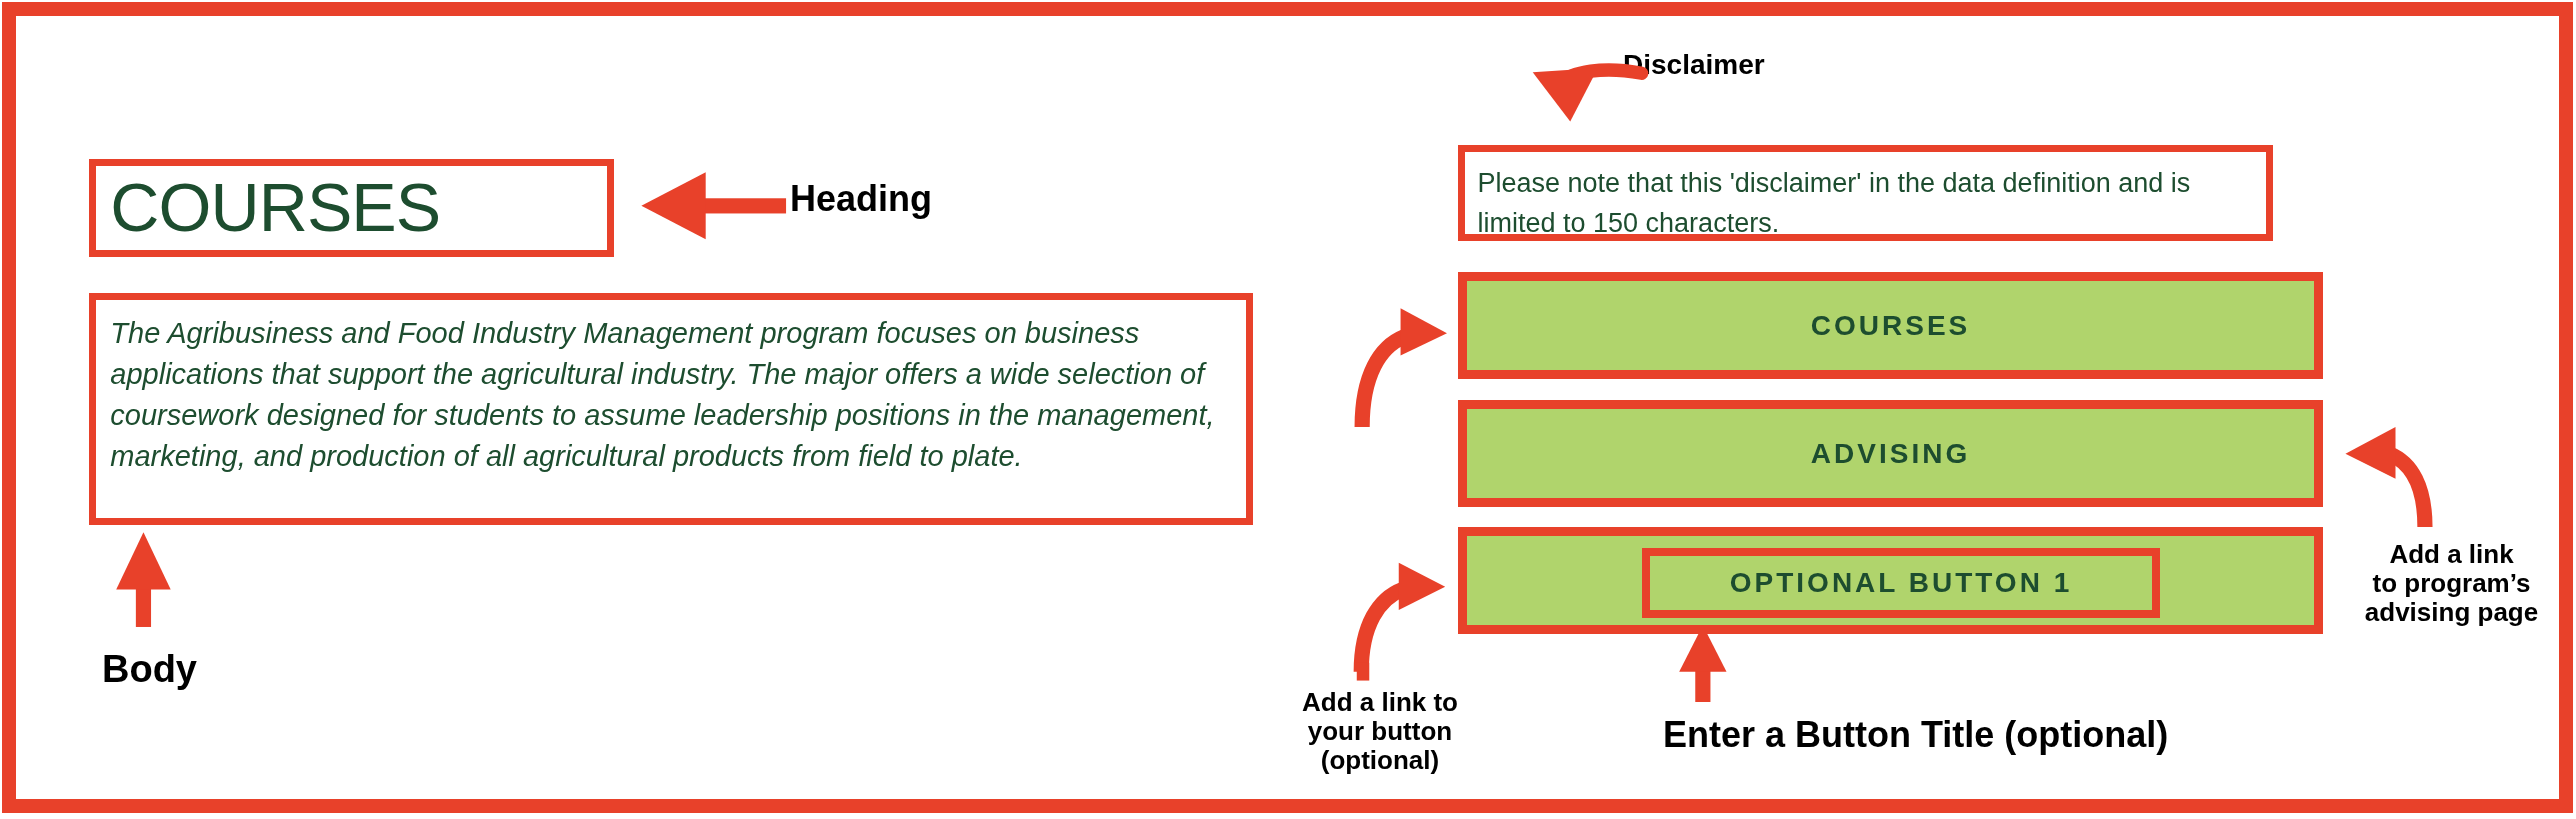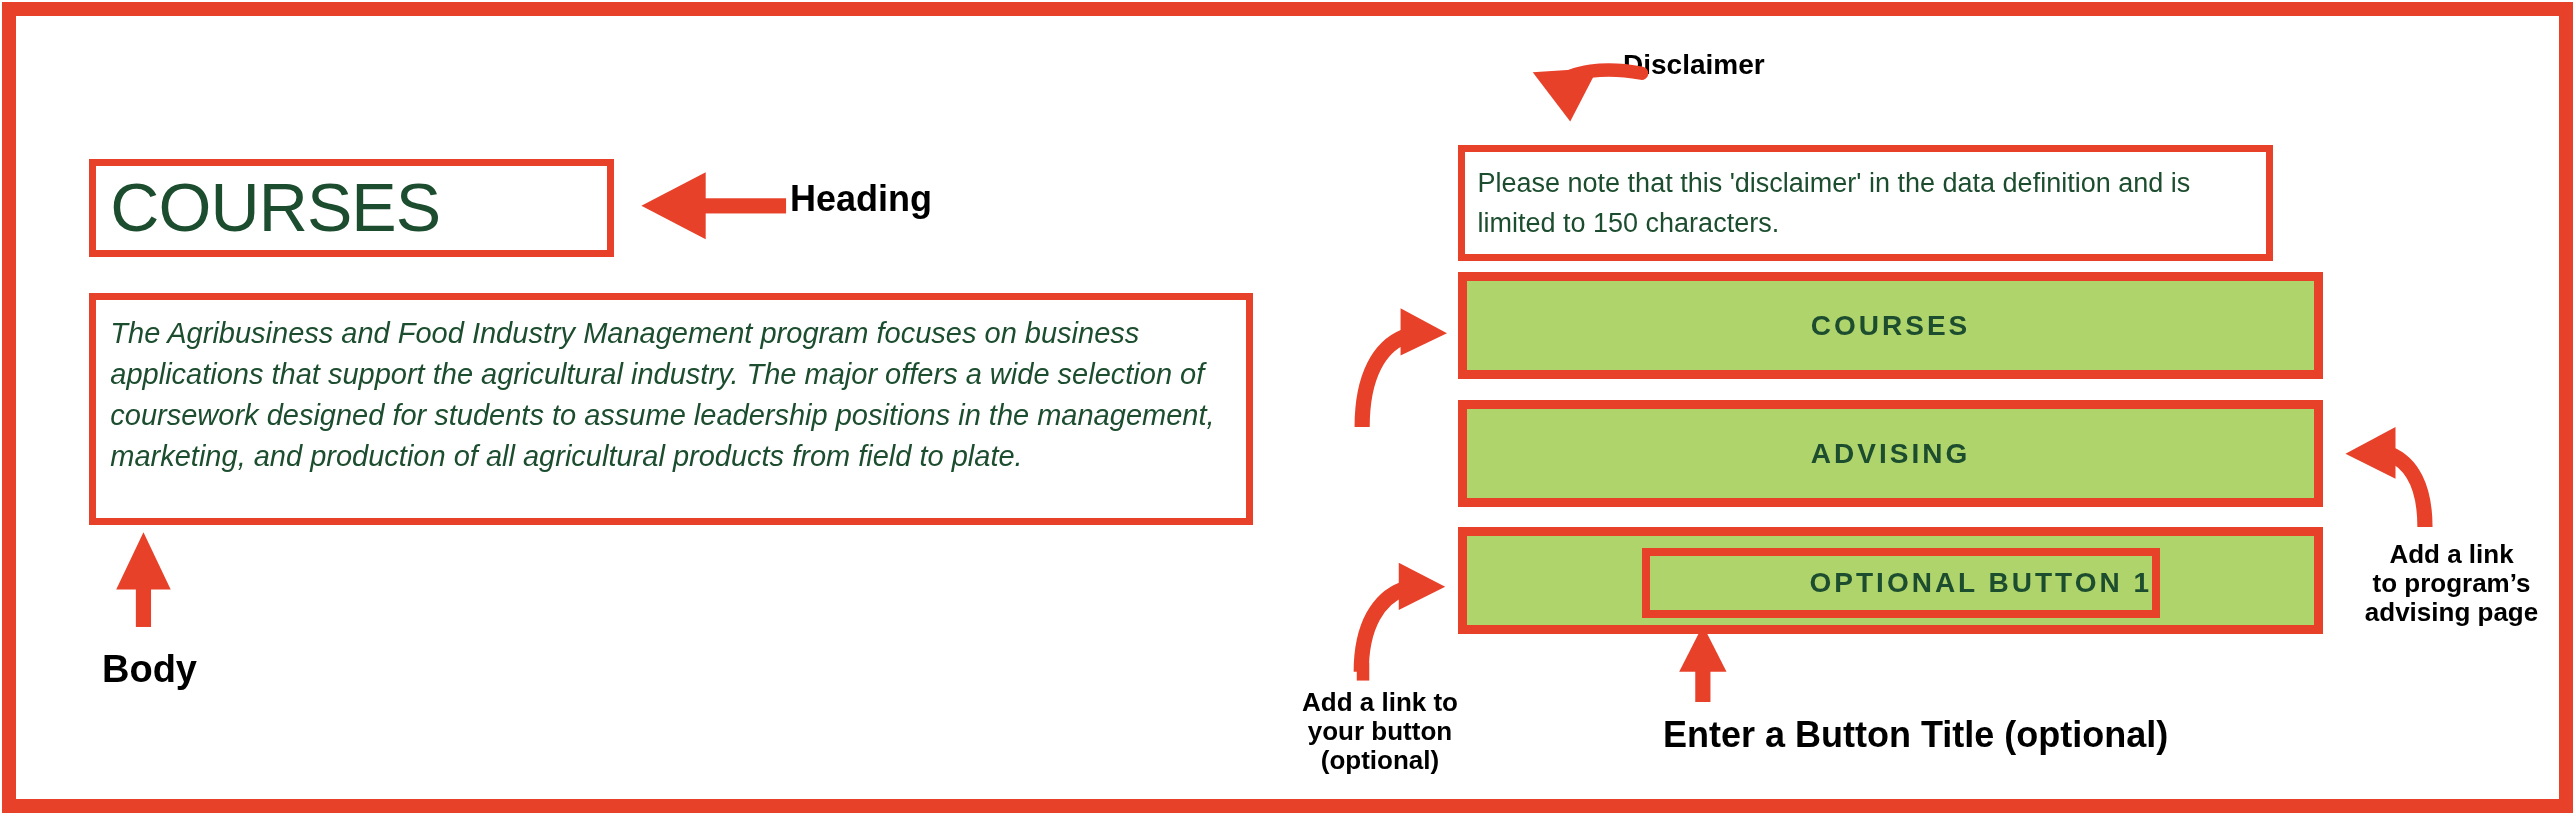--- a/index.html
+++ b/index.html
@@ -27,21 +27,21 @@
   }
 
   #body-box{left:89px;top:293px;width:1164px;height:232px;font-style:italic;}
   #body-text{
     position:absolute;left:14.3px;right:12.5px;top:12.5px;
     color:#1d4d2f;font-size:29px;line-height:41px;font-weight:400;
     font-family:"Liberation Sans",sans-serif;
   }
 
   
-  #disclaimer-box{left:1458px;top:145px;width:815px;height:116px;}
+  #disclaimer-box{left:1458px;top:145px;width:815px;height:96px;}
   #disclaimer-text{
     position:absolute;left:12.5px;right:10.7px;top:10.7px;
     color:#1d4d2f;font-size:27px;line-height:40px;font-weight:400;
   }
 
   .greenbtn{
     position:absolute;box-sizing:border-box;border:9px solid #e8412a;
     background:#b0d46c;left:1458px;width:865px;height:107px;
     display:flex;align-items:center;justify-content:center;
   }
@@ -49,21 +49,21 @@
     color:#1d4d2f;font-size:28px;font-weight:bold;letter-spacing:3px;
     line-height:1;white-space:nowrap;
   }
   #btn-courses{top:272px;}
   #btn-advising{top:400px;}
   #btn-optional{top:527px;}
 
   #optional-label-box{
     position:absolute;left:1642px;top:548px;width:518px;height:70px;
     box-sizing:border-box;border:8px solid #e8412a;background:transparent;
-    display:flex;align-items:center;justify-content:flex-end;
+    display:flex;align-items:center;justify-content:center;
   }
   #optional-label-box .lbl{
     color:#1d4d2f;font-size:28px;font-weight:bold;letter-spacing:3px;
     line-height:1;white-space:nowrap;
   }
 
   
   .anno{position:absolute;color:#000;font-weight:bold;line-height:1.12;}
   #anno-heading{left:790px;top:179px;font-size:36px;}
   #anno-disclaimer{left:1623px;top:49px;font-size:28px;}

